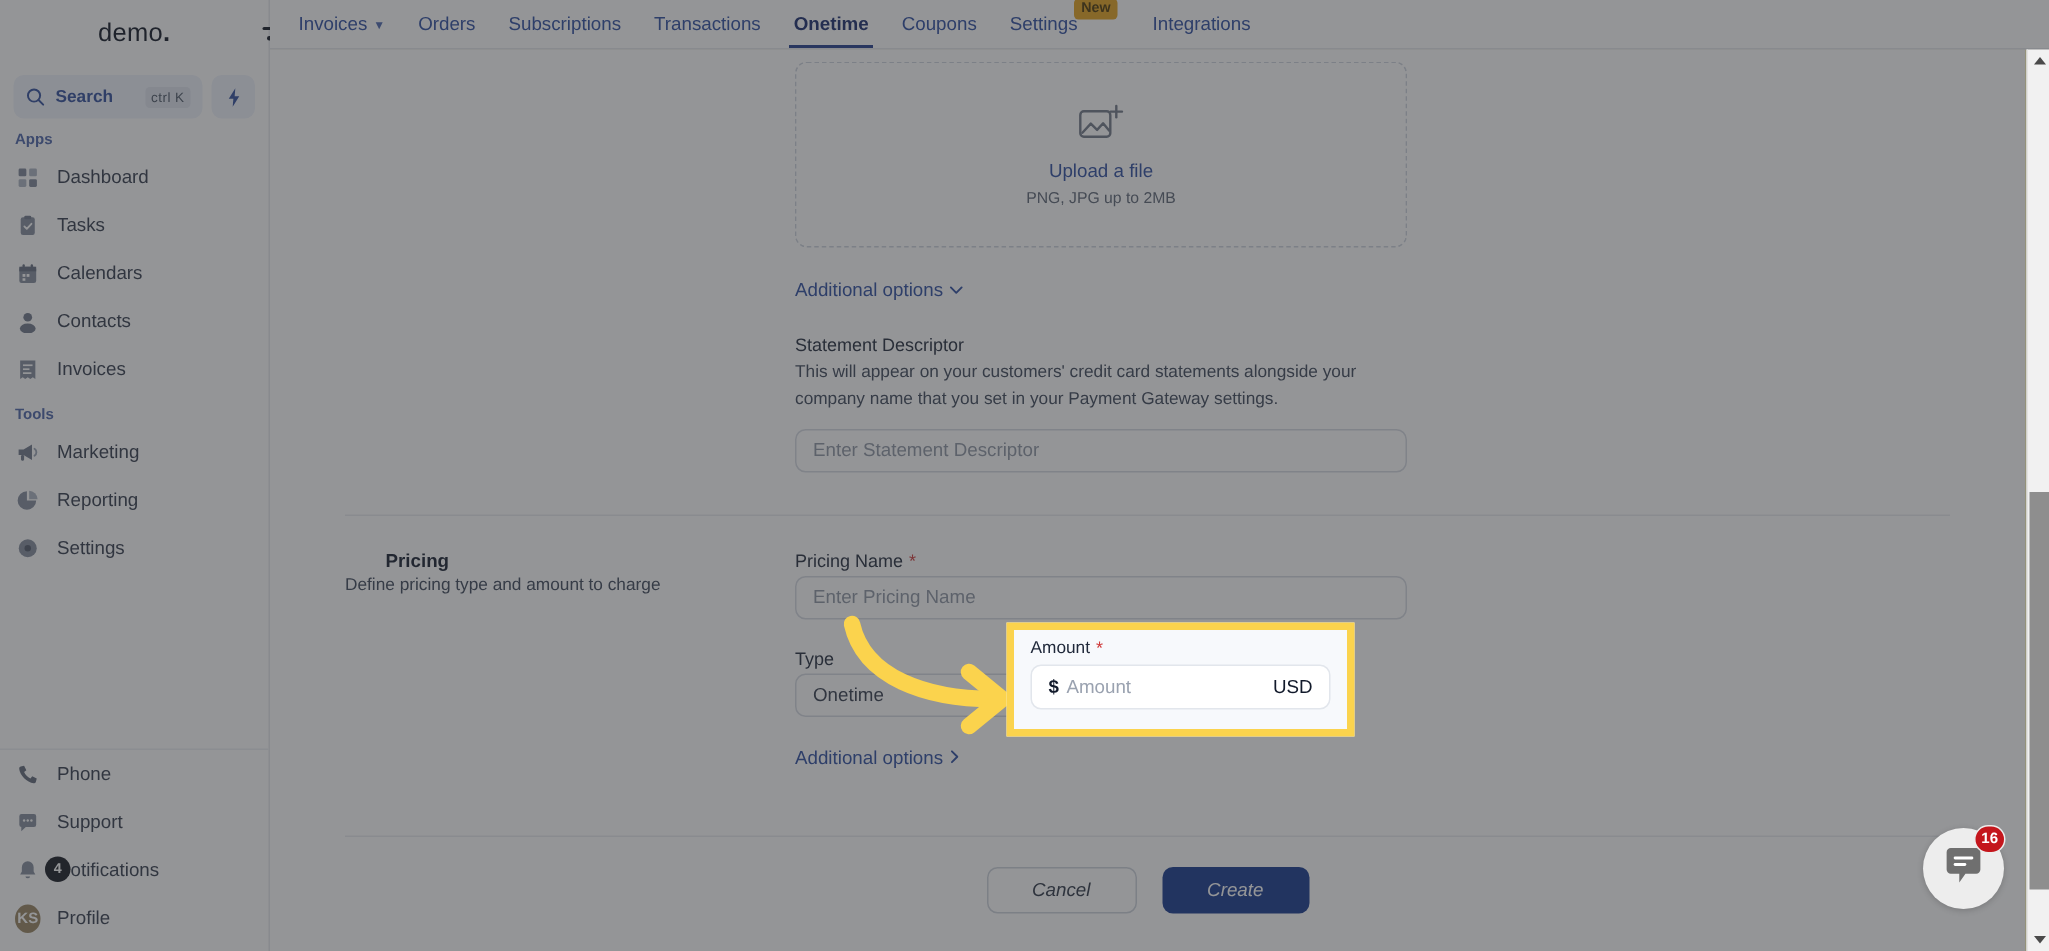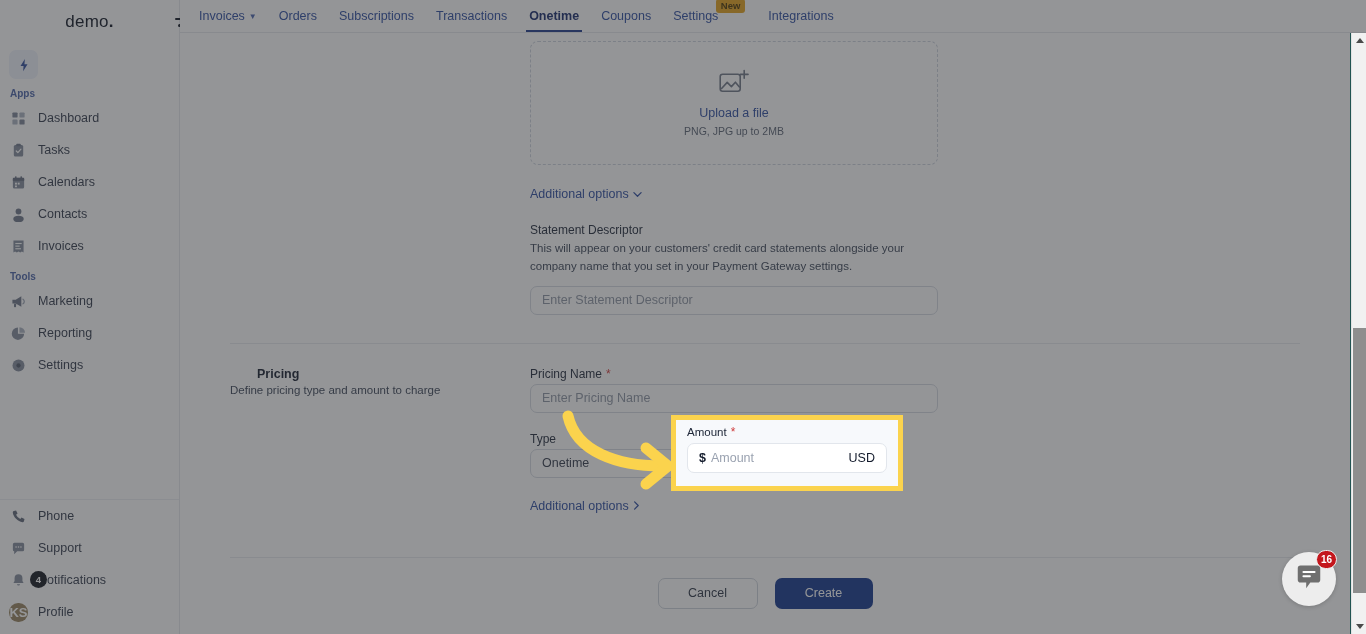--- a/index.html
+++ b/index.html
@@ -62,21 +62,21 @@
   .sb-badge {
     position:absolute; right:16px; min-width:16px; height:16px; border-radius:9px;
     background:#c31c1c; color:#fff; font-size:9.5px; font-weight:700;
     display:flex; align-items:center; justify-content:center; padding:0 4px;
   }
 
   #sb-bottom { position:absolute; left:0; bottom:0; width:100%; border-top:1px solid #eceef2; padding-bottom:6px; }
   #sb-bottom .sb-item { height:32px; }
   .sb-avatar {
     width:19px; height:19px; border-radius:50%; background:#97835e; color:#fff;
-    font-size:13px; font-weight:700; display:flex; align-items:center; justify-content:center;
+    font-size:10px; font-weight:700; display:flex; align-items:center; justify-content:center;
   }
   .notif-badge {
     position:absolute; left:20px; top:-1px; width:17px; height:17px; border-radius:50%;
     background:#12161f; color:#fff; font-size:9.5px; font-weight:700;
     display:flex; align-items:center; justify-content:center;
   }
 
   
   #topnav {
     position:absolute; left:180px; top:0; right:0; height:33px;
@@ -95,21 +95,21 @@
   .nav-new {
     position:absolute; top:-1px; right:-16px;
     background:#e3a21a; color:#4a3400; font-size:9.5px; font-weight:700;
     border-radius:3px; padding:2px 5px; line-height:1;
   }
   .nav-gap { width:28px; }
 
   
   #main {
     position:absolute; left:180px; top:33px; right:0; bottom:0;
-    background:#0f766e; overflow:hidden;
+    background:#fef9c3; overflow:hidden;
   }
   #card {
     position:absolute; left:0; top:0; width:1170px; min-height:640px;
     background:#ffffff; padding:0 50px;
   }
 
   .form-col { margin-left:300px; width:408px; }
 
   
   .dropzone {
@@ -158,21 +158,21 @@
   #amount-inner .dollar { font-size:12.5px; color:#121a2b; font-weight:700; margin-right:5px; }
   #amount-inner .ph { font-size:12.5px; color:#9aa2b0; flex:1; }
   #amount-inner .cur { font-size:12.5px; color:#121a2b; }
 
   
   #arrow-annot { position:absolute; left:556px; top:408px; width:130px; height:90px; z-index:75; }
 
   
   .btn {
     height:31px; border-radius:7px; display:flex; align-items:center; justify-content:center;
-    font-size:12.5px; cursor:pointer;
+    font-size:12.5px; cursor:pointer;font-style:italic;
   }
   .btn-cancel { width:100px; border:1px solid #ced3dc; background:#fff; color:#2b3444; }
   .btn-create { width:98px; background:#12358c; color:#fff; }
 
   
   #chat-widget {
     position:absolute; right:30px; bottom:28px; width:54px; height:54px;
     border-radius:50%; background:#ededed; display:flex; align-items:center; justify-content:center;
     z-index:70; cursor:pointer; box-shadow:0 1px 4px rgba(0,0,0,.18);
   }
@@ -209,20 +209,30 @@
 
     <div class="sb-logo-row">
       <div class="sb-logo"><span>demo</span><span class="dot">.</span></div>
       <div class="sb-collapse">
         <i></i>
           <i></i>
       </div>
     </div>
 
     <div class="sb-searchrow">
+      <div class="sb-search">
+        <span class="sicon">
+          <svg viewBox="0 0 16 16" width="13" height="13">
+              <circle cx="7" cy="7" r="5" fill="none" stroke="#2f4d9b" stroke-width="1.6"></circle>
+              <line x1="10.7" y1="10.7" x2="14.5" y2="14.5" stroke="#2f4d9b" stroke-width="1.6" stroke-linecap="round"></line>
+            </svg>
+        </span>
+        <span class="slabel">Search</span>
+        <span class="sb-kbd">ctrl K</span>
+      </div>
       <div class="sb-bolt">
         <svg viewBox="0 0 16 16" width="14" height="14">
             <path d="M9 1 L4 9 H7.5 L7 15 L12 7 H8.5 Z" fill="#2f4d9b"></path>
           </svg>
       </div>
     </div>
 
     <div class="sb-group">Apps</div>
 
     <div class="sb-item">

